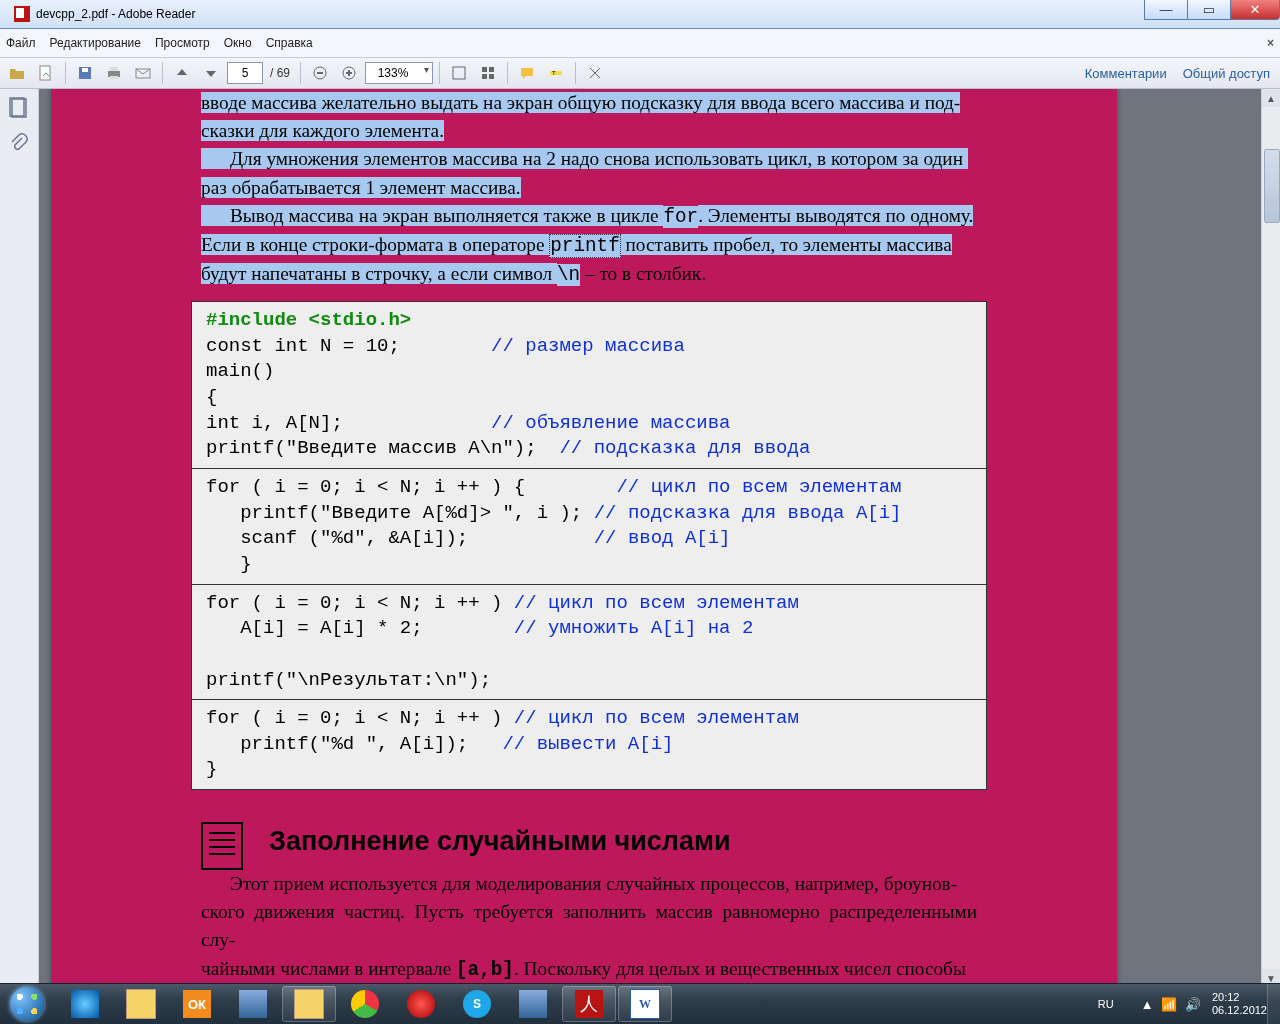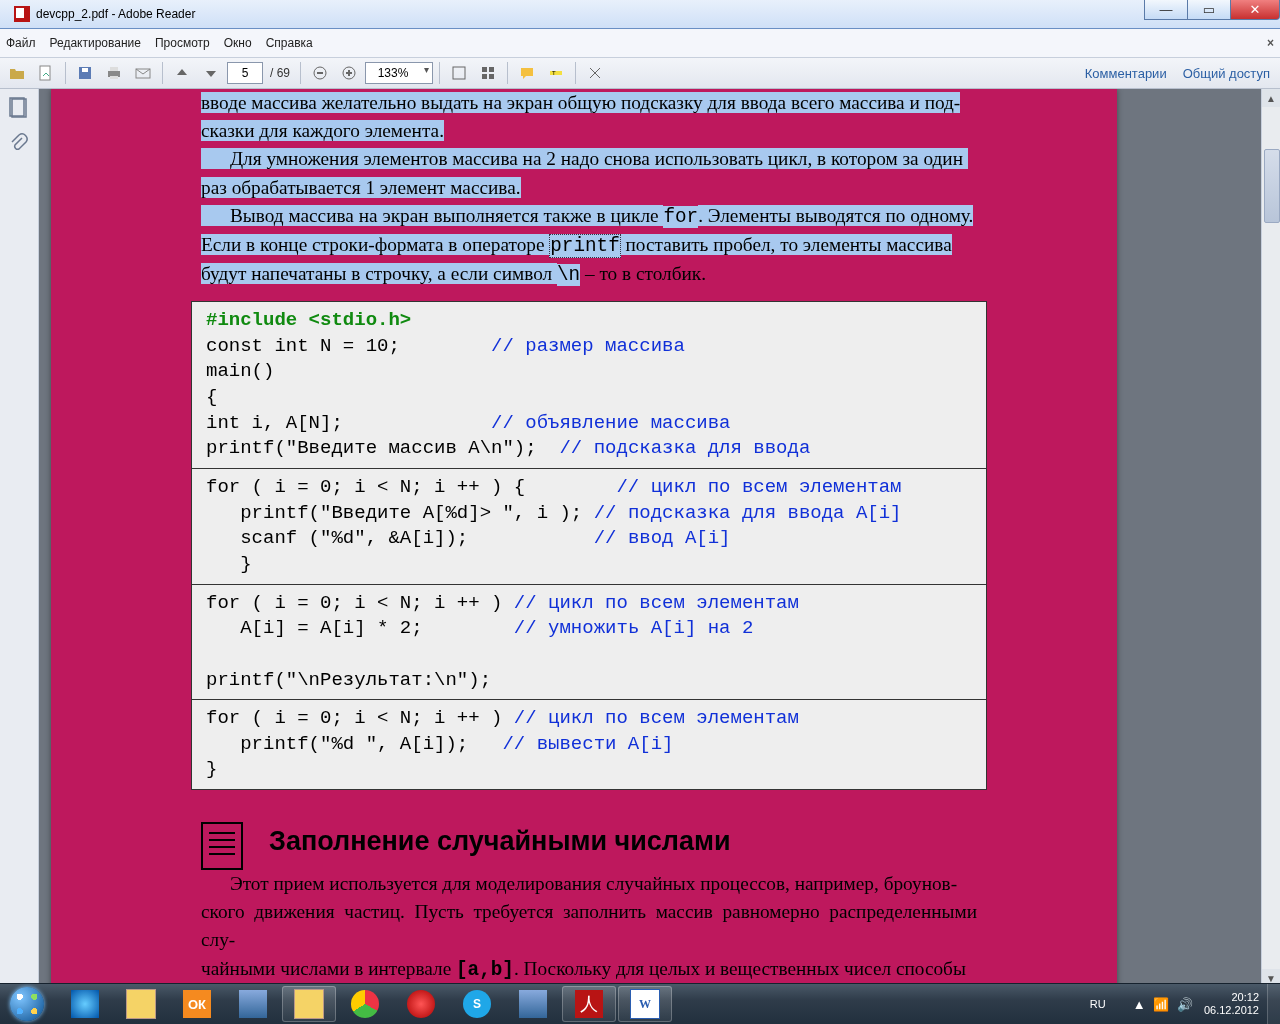--- a/index.html
+++ b/index.html
@@ -53,21 +53,21 @@
  radial-gradient(circle at 75% 25%,#8fdf60 0 30%,transparent 31%) 10px 0/10px 10px no-repeat,
  radial-gradient(circle at 25% 75%,#4fb0ff 0 30%,transparent 31%) 0 10px/10px 10px no-repeat,
  radial-gradient(circle at 75% 75%,#ffd24d 0 30%,transparent 31%) 10px 10px/10px 10px no-repeat}
 .tasks{display:flex;height:100%;align-items:center;gap:2px;margin-left:4px}
 .task{width:54px;height:36px;border-radius:3px;display:flex;align-items:center;justify-content:center;position:relative}
 .task.active{background:linear-gradient(rgba(255,255,255,.18),rgba(255,255,255,.05));box-shadow:inset 0 0 0 1px rgba(255,255,255,.25)}
 .task .ic{width:28px;height:28px;border-radius:0}
 .tray{position:absolute;right:0;bottom:0;height:40px;display:flex;align-items:center;color:#fff;font-size:11px}
 .tray .lang{margin-right:27px}
 .tray .icons{display:flex;gap:8px;margin-right:10px;font-size:13px}
-.tray .clock{text-align:right;line-height:1.15;margin-right:8px}
+.tray .clock{text-align:left;line-height:1.15;}
 .tray .showdt{width:12px;height:40px;border-left:1px solid rgba(255,255,255,.2);background:rgba(255,255,255,.06)}
 </style>
 </head>
 <body>
 
 <div class="titlebar">
   <div class="ticon"></div>
   <div class="ttext">devcpp_2.pdf - Adobe Reader</div>
   <div class="winbtns">
     <div class="wbtn wmin">—</div>

